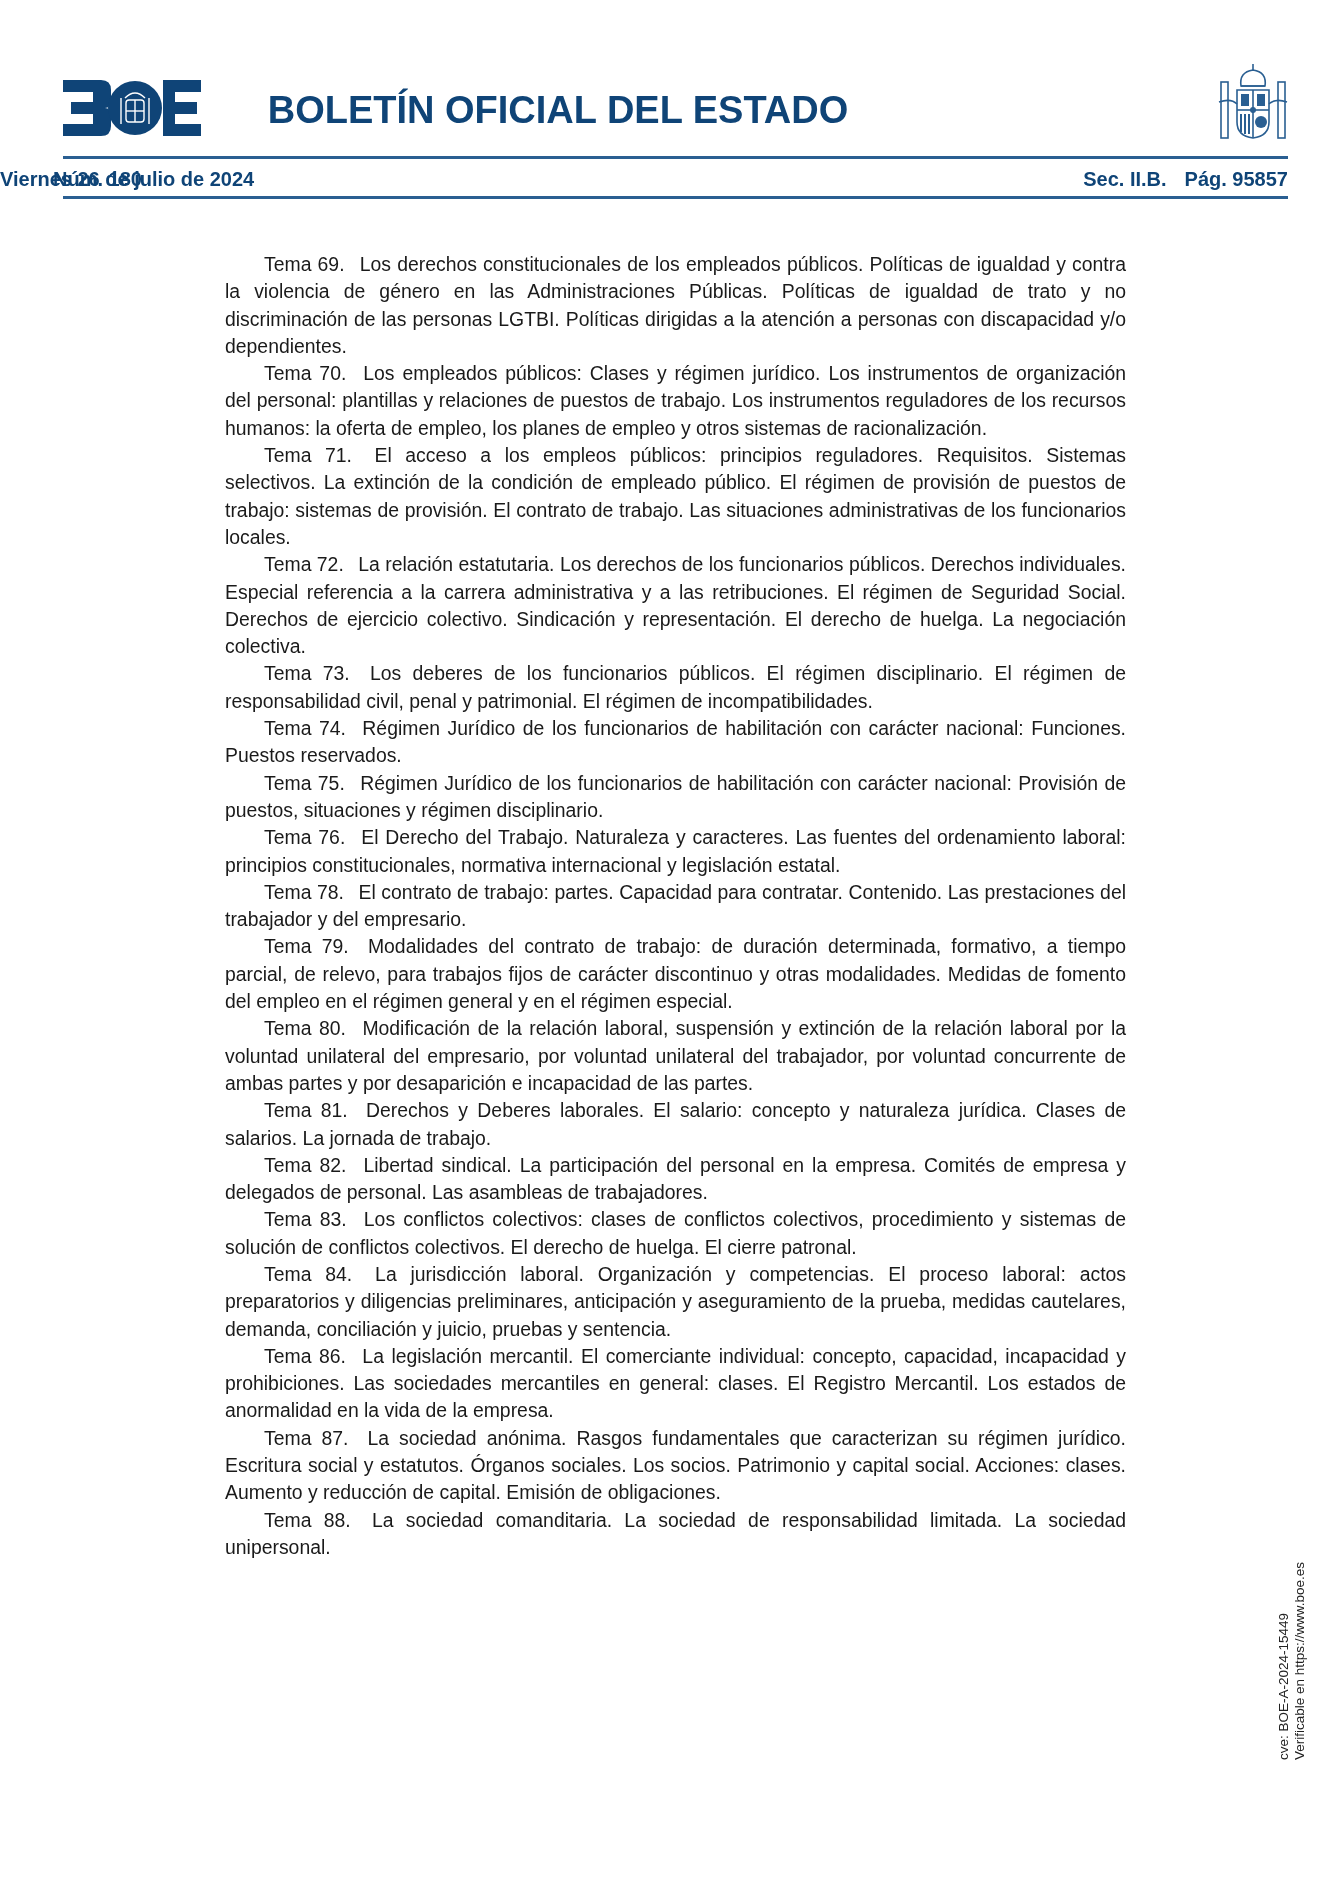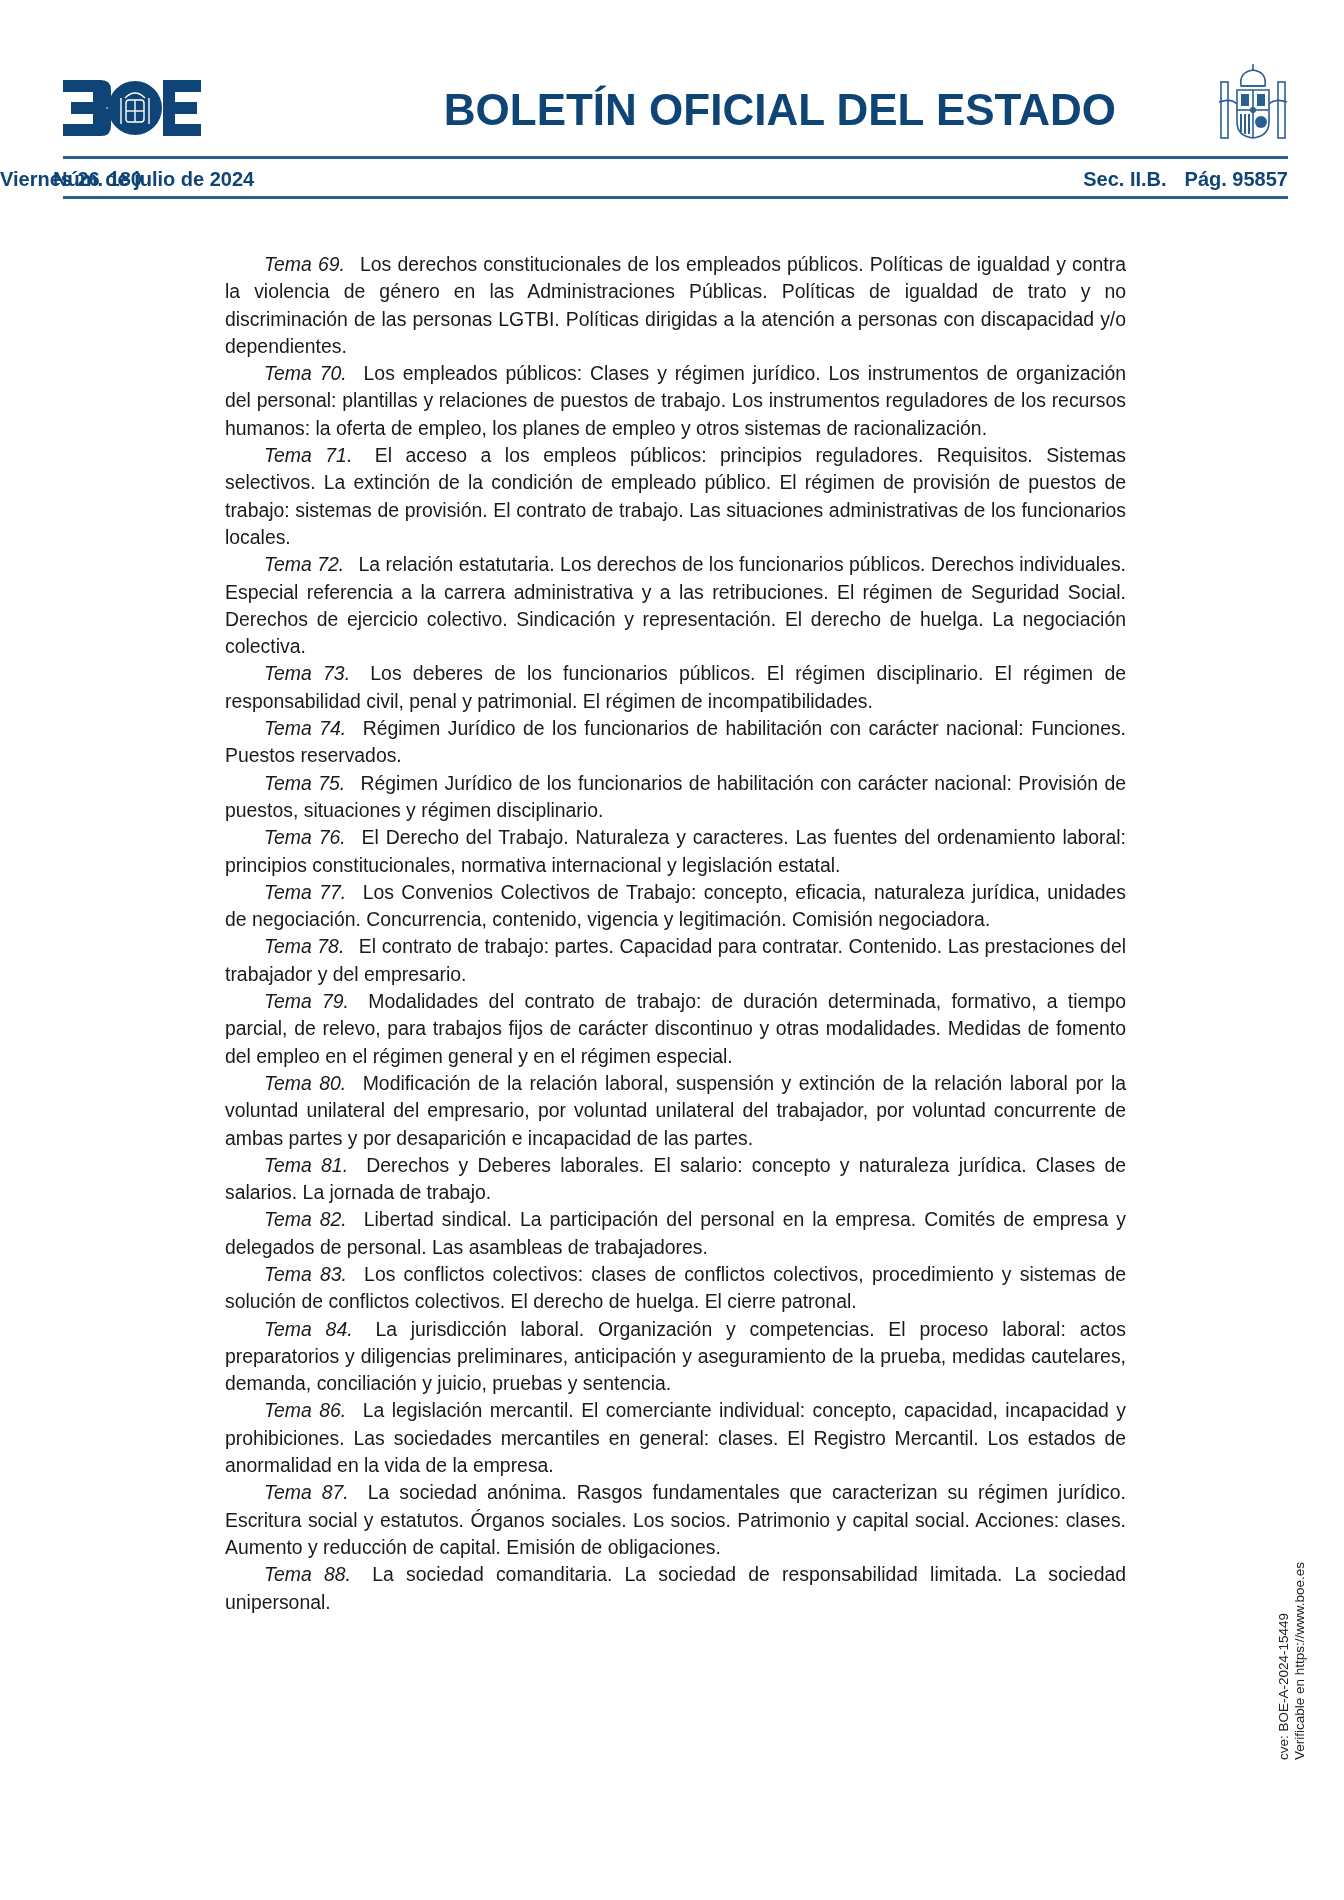--- a/index.html
+++ b/index.html
@@ -1,30 +1,30 @@
 <!DOCTYPE html>
 <html><head>
 <meta charset="utf-8">
 <style>
   html, body { margin: 0; padding: 0; background: #ffffff; }
   body { width: 1344px; height: 1900px; position: relative; overflow: hidden; font-family: "Liberation Sans", sans-serif; }
   .logo { position: absolute; left: 63px; top: 80px; width: 138px; height: 56px; }
-  .title { position: absolute; left: 0; width: 1116px; top: 84px; text-align: right; font-weight: bold; font-size: 44px; color: #0f4477; letter-spacing: 0px; line-height: 52px; }
+  .title { position: absolute; left: 0; width: 1116px; top: 84px; text-align: center; font-weight: bold; font-size: 38px; color: #0f4477; letter-spacing: 0px; line-height: 52px; }
   .arms { position: absolute; left: 1217px; top: 64px; width: 72px; height: 78px; }
   .rule { position: absolute; left: 63px; width: 1225px; height: 3px; background: #2a5f92; }
   .rule.r1 { top: 156px; }
   .rule.r2 { top: 196px; }
   .meta { position: absolute; top: 166px; font-size: 20px; font-weight: bold; color: #0f4477; line-height: 26px; }
   .meta.num { left: 53px; }
   .meta.date { left: 0; width: 1344px; text-align: left; }
   .meta.sec { right: 56px; }
   .meta.sec span + span { margin-left: 18px; }
   .content { position: absolute; left: 225px; top: 251px; width: 901px; font-size: 19.4px; line-height: 27.3px; color: #1a1a1a; }
   .content p { margin: 0; text-align: justify; text-indent: 39px; }
-  .content .tnum { margin-right: 9px; font-style: italic; }
+  .content .tnum { margin-right: 9px; }
   .side { position: absolute; left: 1276px; top: 1760px; transform-origin: 0 0; transform: rotate(-90deg); font-size: 13.5px; line-height: 16px; color: #222; white-space: nowrap; }
 </style>
 </head>
 <body>
 
 <svg class="logo" viewBox="0 0 138 56">
   <g fill="#0f4477">
 
     <path d="M0 0 H38 Q48 0 48 10 V20 Q48 28 42 28 Q48 28 48 36 V46 Q48 56 38 56 H0 V44 H30 V34 H8 V22 H30 V12 H0 Z"></path>
 
@@ -78,21 +78,20 @@
 
 <div class="content">
   <p><span class="tnum">Tema 69.</span> <span>Los derechos constitucionales de los empleados públicos. Políticas de igualdad y contra la violencia de género en las Administraciones Públicas. Políticas de igualdad de trato y no discriminación de las personas LGTBI. Políticas dirigidas a la atención a personas con discapacidad y/o dependientes.</span></p>
   <p><span class="tnum">Tema 70.</span> <span>Los empleados públicos: Clases y régimen jurídico. Los instrumentos de organización del personal: plantillas y relaciones de puestos de trabajo. Los instrumentos reguladores de los recursos humanos: la oferta de empleo, los planes de empleo y otros sistemas de racionalización.</span></p>
   <p><span class="tnum">Tema 71.</span> <span>El acceso a los empleos públicos: principios reguladores. Requisitos. Sistemas selectivos. La extinción de la condición de empleado público. El régimen de provisión de puestos de trabajo: sistemas de provisión. El contrato de trabajo. Las situaciones administrativas de los funcionarios locales.</span></p>
   <p><span class="tnum">Tema 72.</span> <span>La relación estatutaria. Los derechos de los funcionarios públicos. Derechos individuales. Especial referencia a la carrera administrativa y a las retribuciones. El régimen de Seguridad Social. Derechos de ejercicio colectivo. Sindicación y representación. El derecho de huelga. La negociación colectiva.</span></p>
   <p><span class="tnum">Tema 73.</span> <span>Los deberes de los funcionarios públicos. El régimen disciplinario. El régimen de responsabilidad civil, penal y patrimonial. El régimen de incompatibilidades.</span></p>
   <p><span class="tnum">Tema 74.</span> <span>Régimen Jurídico de los funcionarios de habilitación con carácter nacional: Funciones. Puestos reservados.</span></p>
   <p><span class="tnum">Tema 75.</span> <span>Régimen Jurídico de los funcionarios de habilitación con carácter nacional: Provisión de puestos, situaciones y régimen disciplinario.</span></p>
   <p><span class="tnum">Tema 76.</span> <span>El Derecho del Trabajo. Naturaleza y caracteres. Las fuentes del ordenamiento laboral: principios constitucionales, normativa internacional y legislación estatal.</span></p>
-  <p><span class="tnum">Tema 77.</span> <span>Los Convenios Colectivos de Trabajo: concepto, eficacia, naturaleza jurídica, unidades de negociación. Concurrencia, contenido, vigencia y legitimación. Comisión negociadora.</span></p>
   <p><span class="tnum">Tema 78.</span> <span>El contrato de trabajo: partes. Capacidad para contratar. Contenido. Las prestaciones del trabajador y del empresario.</span></p>
   <p><span class="tnum">Tema 79.</span> <span>Modalidades del contrato de trabajo: de duración determinada, formativo, a tiempo parcial, de relevo, para trabajos fijos de carácter discontinuo y otras modalidades. Medidas de fomento del empleo en el régimen general y en el régimen especial.</span></p>
   <p><span class="tnum">Tema 80.</span> <span>Modificación de la relación laboral, suspensión y extinción de la relación laboral por la voluntad unilateral del empresario, por voluntad unilateral del trabajador, por voluntad concurrente de ambas partes y por desaparición e incapacidad de las partes.</span></p>
   <p><span class="tnum">Tema 81.</span> <span>Derechos y Deberes laborales. El salario: concepto y naturaleza jurídica. Clases de salarios. La jornada de trabajo.</span></p>
   <p><span class="tnum">Tema 82.</span> <span>Libertad sindical. La participación del personal en la empresa. Comités de empresa y delegados de personal. Las asambleas de trabajadores.</span></p>
   <p><span class="tnum">Tema 83.</span> <span>Los conflictos colectivos: clases de conflictos colectivos, procedimiento y sistemas de solución de conflictos colectivos. El derecho de huelga. El cierre patronal.</span></p>
   <p><span class="tnum">Tema 84.</span> <span>La jurisdicción laboral. Organización y competencias. El proceso laboral: actos preparatorios y diligencias preliminares, anticipación y aseguramiento de la prueba, medidas cautelares, demanda, conciliación y juicio, pruebas y sentencia.</span></p>
   <p><span class="tnum">Tema 86.</span> <span>La legislación mercantil. El comerciante individual: concepto, capacidad, incapacidad y prohibiciones. Las sociedades mercantiles en general: clases. El Registro Mercantil. Los estados de anormalidad en la vida de la empresa.</span></p>
   <p><span class="tnum">Tema 87.</span> <span>La sociedad anónima. Rasgos fundamentales que caracterizan su régimen jurídico. Escritura social y estatutos. Órganos sociales. Los socios. Patrimonio y capital social. Acciones: clases. Aumento y reducción de capital. Emisión de obligaciones.</span></p>
   <p><span class="tnum">Tema 88.</span> <span>La sociedad comanditaria. La sociedad de responsabilidad limitada. La sociedad unipersonal.</span></p>

